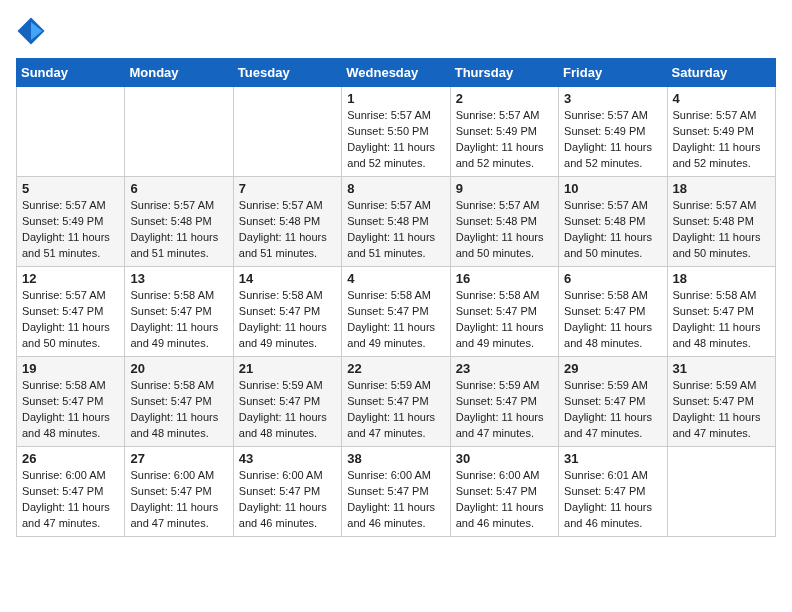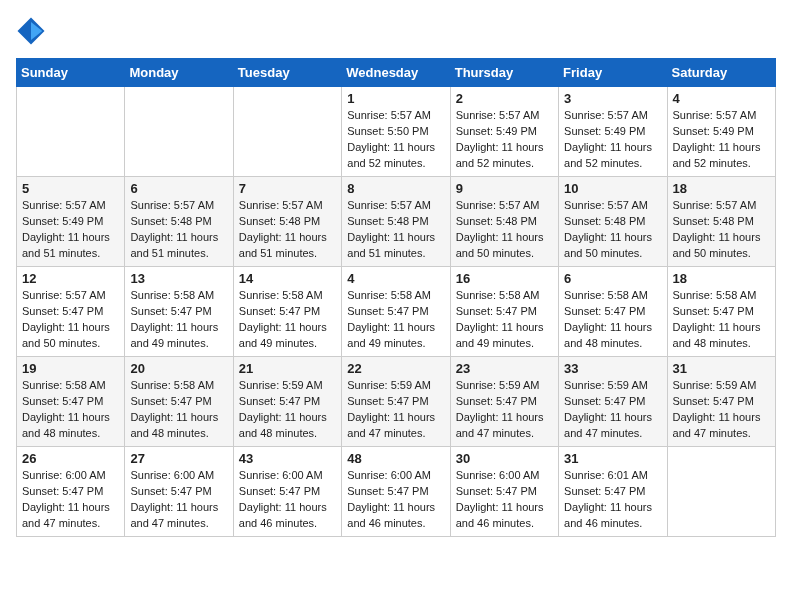--- a/index.html
+++ b/index.html
@@ -291,21 +291,21 @@
 and 47 minutes.</div>
         </td>
         <td>
           <span class="day-number">23</span>
           <div class="cell-info" style="white-space: pre-line;">Sunrise: 5:59 AM
 Sunset: 5:47 PM
 Daylight: 11 hours
 and 47 minutes.</div>
         </td>
         <td>
-          <span class="day-number">33</span>
+          <span class="day-number">29</span>
           <div class="cell-info" style="white-space: pre-line;">Sunrise: 5:59 AM
 Sunset: 5:47 PM
 Daylight: 11 hours
 and 47 minutes.</div>
         </td>
         <td>
           <span class="day-number">31</span>
           <div class="cell-info" style="white-space: pre-line;">Sunrise: 5:59 AM
 Sunset: 5:47 PM
 Daylight: 11 hours
@@ -328,21 +328,21 @@
 and 47 minutes.</div>
         </td>
         <td>
           <span class="day-number">43</span>
           <div class="cell-info" style="white-space: pre-line;">Sunrise: 6:00 AM
 Sunset: 5:47 PM
 Daylight: 11 hours
 and 46 minutes.</div>
         </td>
         <td>
-          <span class="day-number">48</span>
+          <span class="day-number">38</span>
           <div class="cell-info" style="white-space: pre-line;">Sunrise: 6:00 AM
 Sunset: 5:47 PM
 Daylight: 11 hours
 and 46 minutes.</div>
         </td>
         <td>
           <span class="day-number">30</span>
           <div class="cell-info" style="white-space: pre-line;">Sunrise: 6:00 AM
 Sunset: 5:47 PM
 Daylight: 11 hours

